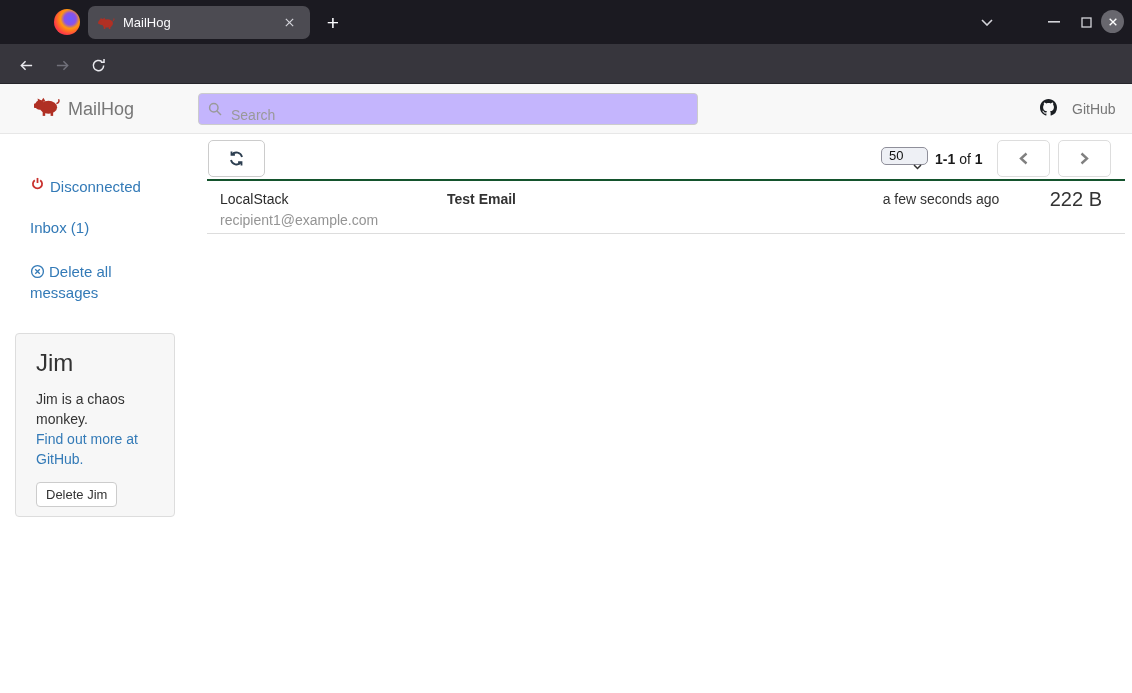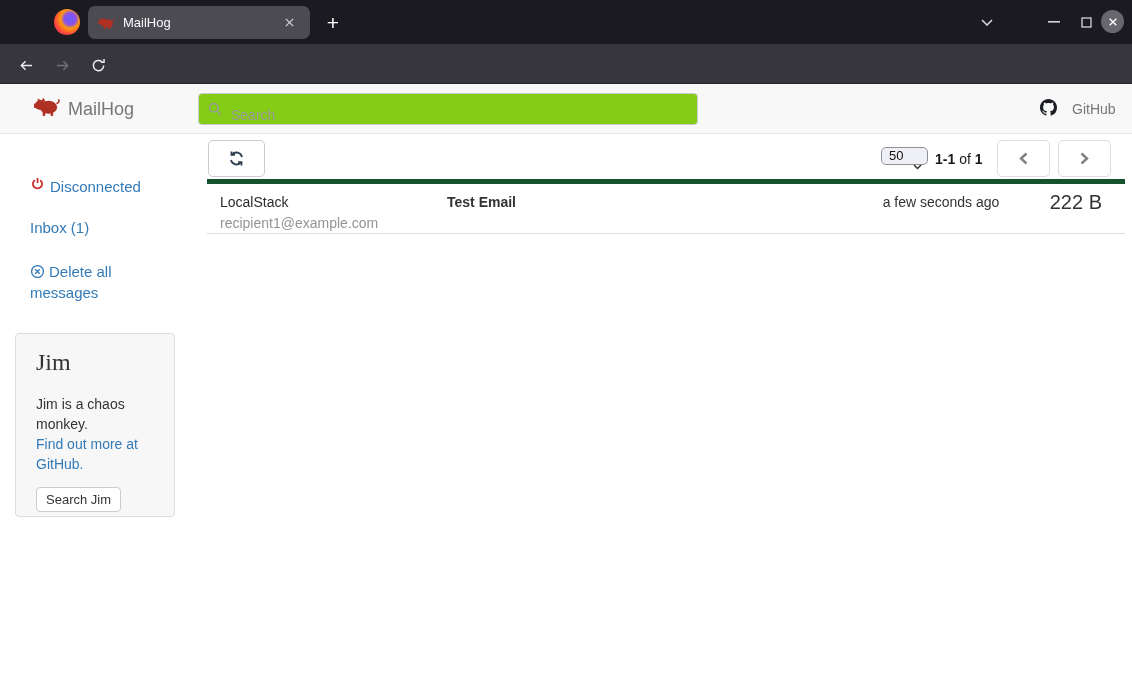--- a/index.html
+++ b/index.html
@@ -32,35 +32,35 @@
   .url-text { flex:1; font-size:13.5px; color:#a3a2ad; white-space:nowrap; overflow:hidden; }
   .url-text .url-bold { color:#fbfbfe; font-weight:bold; }
   .urlbar .star { display:flex; margin-left:8px; }
   .nav-right-ic { position:absolute; top:51px; width:30px; height:28px; display:flex; align-items:center; justify-content:center; }
 
   
   .mh-header { position:absolute; left:0; top:84px; width:1132px; height:50px; background:#f8f8f8; border-bottom:1px solid #e7e7e7; }
   .brand { position:absolute; left:34px; top:13px; display:flex; align-items:center; gap:8px; font-size:18px; color:#777; cursor:pointer; }
   .search-wrap { position:absolute; left:198px; top:9px; width:500px; height:32px; }
   .search-wrap input { width:100%; height:100%; border:1px solid #ccc; border-radius:4px; padding:12px 12px 0 32px;
-    font-size:14px; color:#555; font-family:"Liberation Sans", sans-serif; outline:none; background:#84cc16; }
+    font-size:14px; color:#555; font-family:"Liberation Sans", sans-serif; outline:none; background:#c4b5fd; }
   .search-wrap input::placeholder { color:#999; opacity:1; }
   .search-wrap .mag { position:absolute; left:10px; top:9px; }
   .gh-link { position:absolute; left:1040px; top:15px; display:flex; align-items:center; gap:15px; font-size:14px; color:#777; text-decoration:none; cursor:pointer; }
 
   
   .side-link { position:absolute; left:30px; font-size:15px; color:#337ab7; cursor:pointer; display:flex; align-items:center; gap:5px; }
   .side-link.disconnected { top:177px; }
   .side-link.inbox { top:219px; }
   .side-link.delete { top:261px; width:120px; display:block; line-height:21px; }
   .side-link.delete .ic { display:inline-flex; vertical-align:-2px; margin-right:4px; }
 
   .jim-panel { position:absolute; left:15px; top:333px; width:160px; height:184px; background:#f7f7f7;
     border:1px solid #ddd; border-radius:4px; padding:15px 20px; }
-  .jim-panel h3 { font-size:24px; font-weight:normal; color:#333; margin-bottom:18px;font-family:Liberation Serif, serif; }
+  .jim-panel h3 { font-size:24px; font-weight:normal; color:#333; margin-bottom:12px; }
   .jim-desc { font-size:14px; color:#333; line-height:20px; width:108px; }
   .jim-link { color:#337ab7; cursor:pointer; font-size:14px; line-height:20px; display:block; width:108px; }
   .jim-btn { margin-top:13px; background:#fff; border:1px solid #ccc; border-radius:4px; padding:4px 9px;
     font-size:13px; color:#333; font-family:"Liberation Sans", sans-serif; cursor:pointer; }
 
   
   .refresh-btn { position:absolute; left:208px; top:140px; width:57px; height:37px; background:#fff;
     border:1px solid #ccc; border-radius:5px; display:flex; align-items:center; justify-content:center; cursor:pointer; }
   .pagesize-wrap { position:absolute; left:881px; top:146px; width:47px; height:18px; }
   .pagesize-wrap select { width:100%; height:100%; appearance:none; -webkit-appearance:none; background:#eef0f5;
@@ -68,21 +68,21 @@
     font-family:"Liberation Sans", sans-serif; }
   .pagesize-wrap .chev { position:absolute; right:6px; top:10px; pointer-events:none; }
   .range-label { position:absolute; left:935px; top:151px; font-size:14px; color:#1a1a1a; white-space:nowrap; }
   .range-label b { font-weight:bold; }
   .pager-btn { position:absolute; top:140px; width:53px; height:37px; background:#fff; border:1px solid #ddd;
     border-radius:5px; display:flex; align-items:center; justify-content:center; cursor:pointer; }
   .pager-btn.prev { left:997px; }
   .pager-btn.next { left:1058px; }
 
   
-  .msg-row { position:absolute; left:207px; top:179px; width:918px; height:55px; border-top:5px solid #14532d;
+  .msg-row { position:absolute; left:207px; top:179px; width:918px; height:55px; border-top:2px solid #14532d;
     border-bottom:1px solid #ddd; display:flex; align-items:flex-start; padding-top:9px; cursor:pointer; background:#fff; }
   .msg-col-sender { margin-left:13px; width:227px; }
   .msg-sender { font-size:14px; color:#2b2b2b; line-height:18px; }
   .msg-recipient { font-size:14px; color:#949494; line-height:18px; margin-top:3px; }
   .msg-subject { flex:1; font-size:14px; font-weight:bold; color:#333; line-height:18px; }
   .msg-time { width:170px; text-align:center; font-size:14px; color:#333; line-height:18px; }
   .msg-size { width:76px; margin-right:23px; text-align:right; font-size:20px; color:#333; line-height:18px; }
 </style>
 </head>
 <body>
@@ -252,21 +252,21 @@
           <circle cx="8" cy="8" r="6.3"></circle>
           <path d="M5.6 5.6l4.8 4.8M10.4 5.6l-4.8 4.8"></path>
         </svg>
     </span><span>Delete all messages</span>
   </div>
 
   <div class="jim-panel">
     <h3>Jim</h3>
     <div class="jim-desc">Jim is a chaos monkey.</div>
     <span class="jim-link">Find out more at GitHub.</span>
-    <button class="jim-btn">Search Jim</button>
+    <button class="jim-btn">Delete Jim</button>
   </div>
 
   <div class="refresh-btn">
     <svg width="17" height="17" viewBox="0 0 16 16" fill="none" stroke="#2c3e50" stroke-width="1.7">
       <path d="M13.2 6.6A5.5 5.5 0 0 0 3.7 4.3"></path>
         <path d="M2.8 9.4a5.5 5.5 0 0 0 9.5 2.3"></path>
       <path d="M3.3 1.4v3.2h3.2"></path>
         <path d="M12.7 14.6v-3.2H9.5"></path>
     </svg>
   </div>

